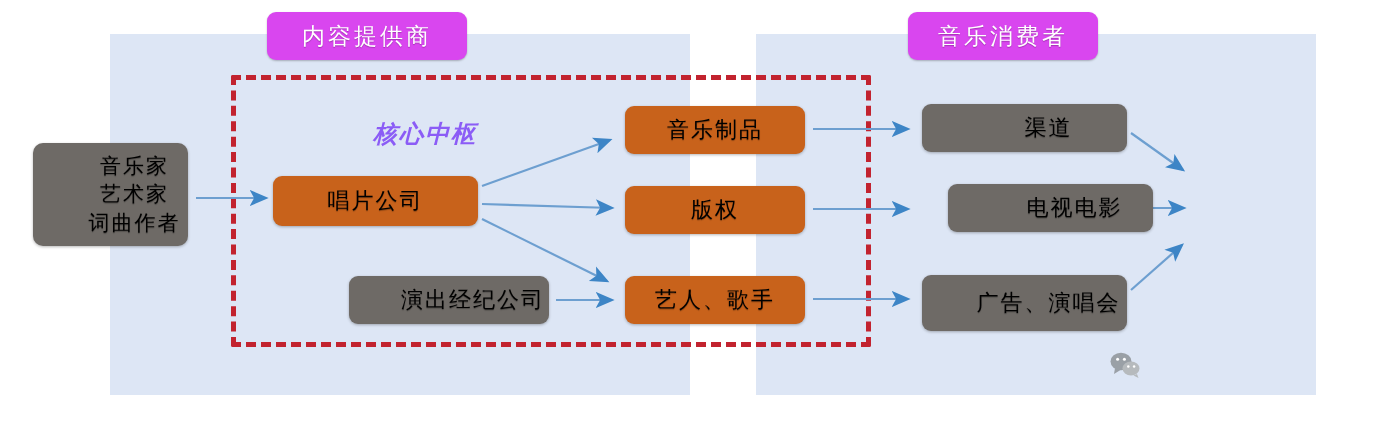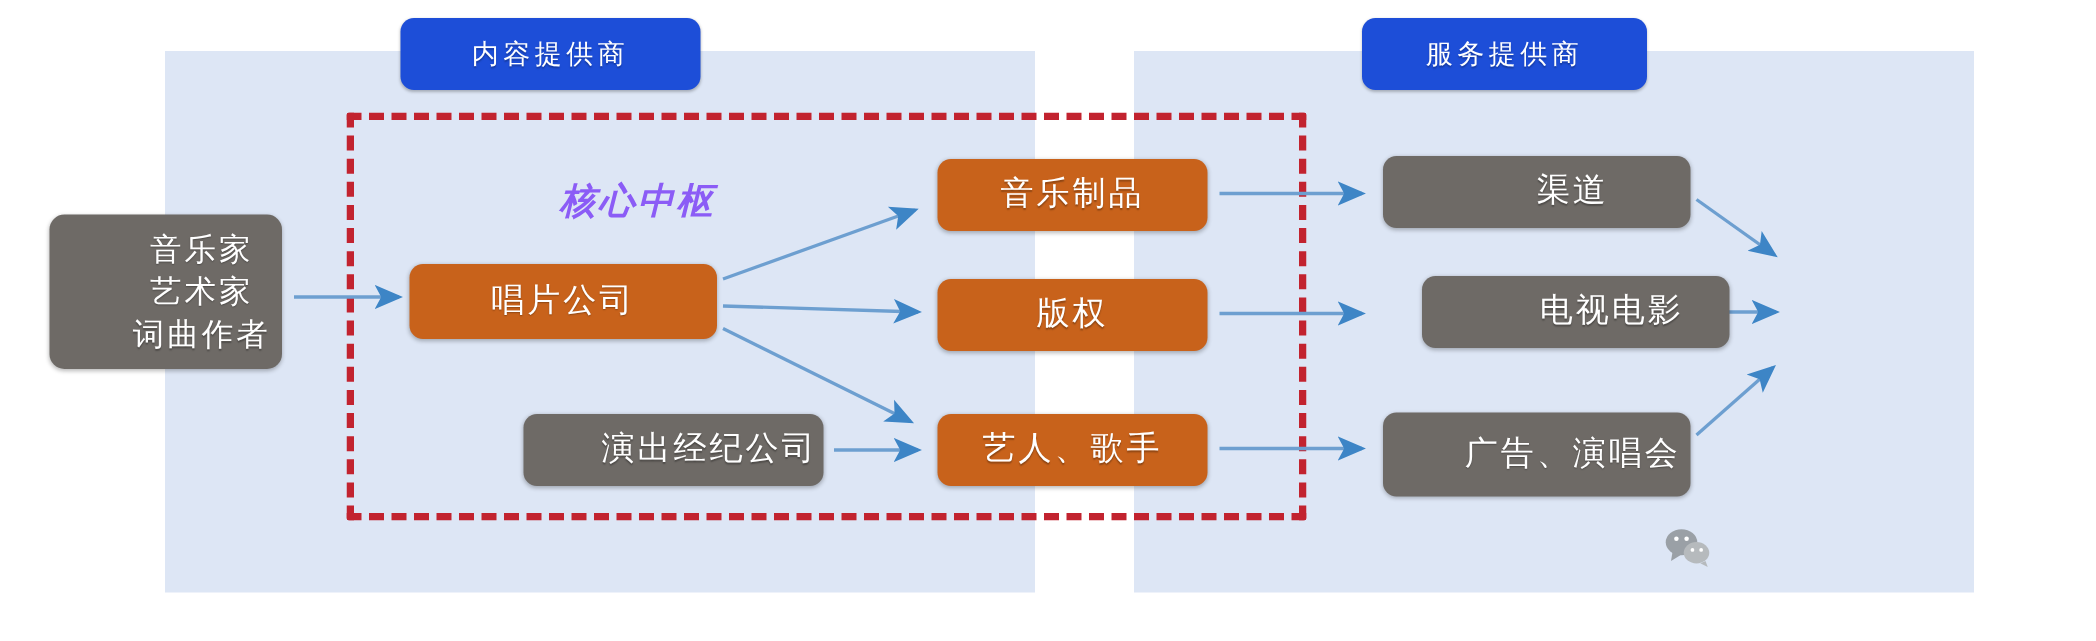--- a/index.html
+++ b/index.html
@@ -22,27 +22,27 @@
   .panel {
     position: absolute;
     background: #dde6f5;
   }
   #panel-content  { left: 110px; top: 34px;  width: 580px; height: 361px; }
   #panel-service  { left: 756px; top: 34px;  width: 560px; height: 361px; }
 
   
   .section-pill {
     position: absolute;
-    background: #1d4ed8;
+    background: #d946ef;
     border-radius: 9px;
     color: #ffffff;
     display: flex;
     align-items: center;
     justify-content: center;
-    font-size: 18px;
+    font-size: 23px;
     letter-spacing: 3px;
     font-family: "DejaVu Sans", "Liberation Sans", sans-serif;
     box-shadow: 0 1px 2px rgba(0,0,0,0.25);
     text-shadow: 0 1px 1px rgba(0,0,0,0.25);
   }
   #pill-content { left: 267px; top: 12px; width: 200px; height: 48px; }
   #pill-service { left: 908px; top: 12px; width: 190px; height: 48px; }
 
   
   #core-box {
@@ -72,21 +72,21 @@
 
   
   .node {
     position: absolute;
     box-sizing: border-box;
     border-radius: 9px;
     display: flex;
     flex-direction: column;
     align-items: center;
     justify-content: center;
-    color: #ffffff;
+    color: #000000;
     font-size: 22px;
     letter-spacing: 2px;
     line-height: 1.35;
     text-shadow: 0 1px 1px rgba(0,0,0,0.3);
     box-shadow: 0 1px 3px rgba(0,0,0,0.28);
   }
   .node.gray   { background: #6e6a66; padding-left: 48px; }
   .node.orange { background: #c8621b; }
 
   #node-creators    { left: 33px;  top: 143px; width: 155px; height: 103px; font-size: 21px; border-radius: 10px; }
@@ -155,21 +155,21 @@
       <line x1="813" y1="209" x2="908" y2="209"></line>
       <line x1="813" y1="299" x2="908" y2="299"></line>
 
       <line x1="1131" y1="133" x2="1183" y2="170"></line>
       <line x1="1133" y1="208" x2="1184" y2="208"></line>
       <line x1="1131" y1="290" x2="1182" y2="245"></line>
     </g>
   </svg>
 
   <div class="section-pill" id="pill-content">内容提供商</div>
-  <div class="section-pill" id="pill-service">服务提供商</div>
+  <div class="section-pill" id="pill-service">音乐消费者</div>
 
   <div id="core-hub-label">核心中枢</div>
 
   <div class="node gray" id="node-creators">
     <span class="node-line">音乐家</span>
     <span class="node-line">艺术家</span>
     <span class="node-line">词曲作者</span>
   </div>
 
   <div class="node orange" id="node-label-co">唱片公司</div>

